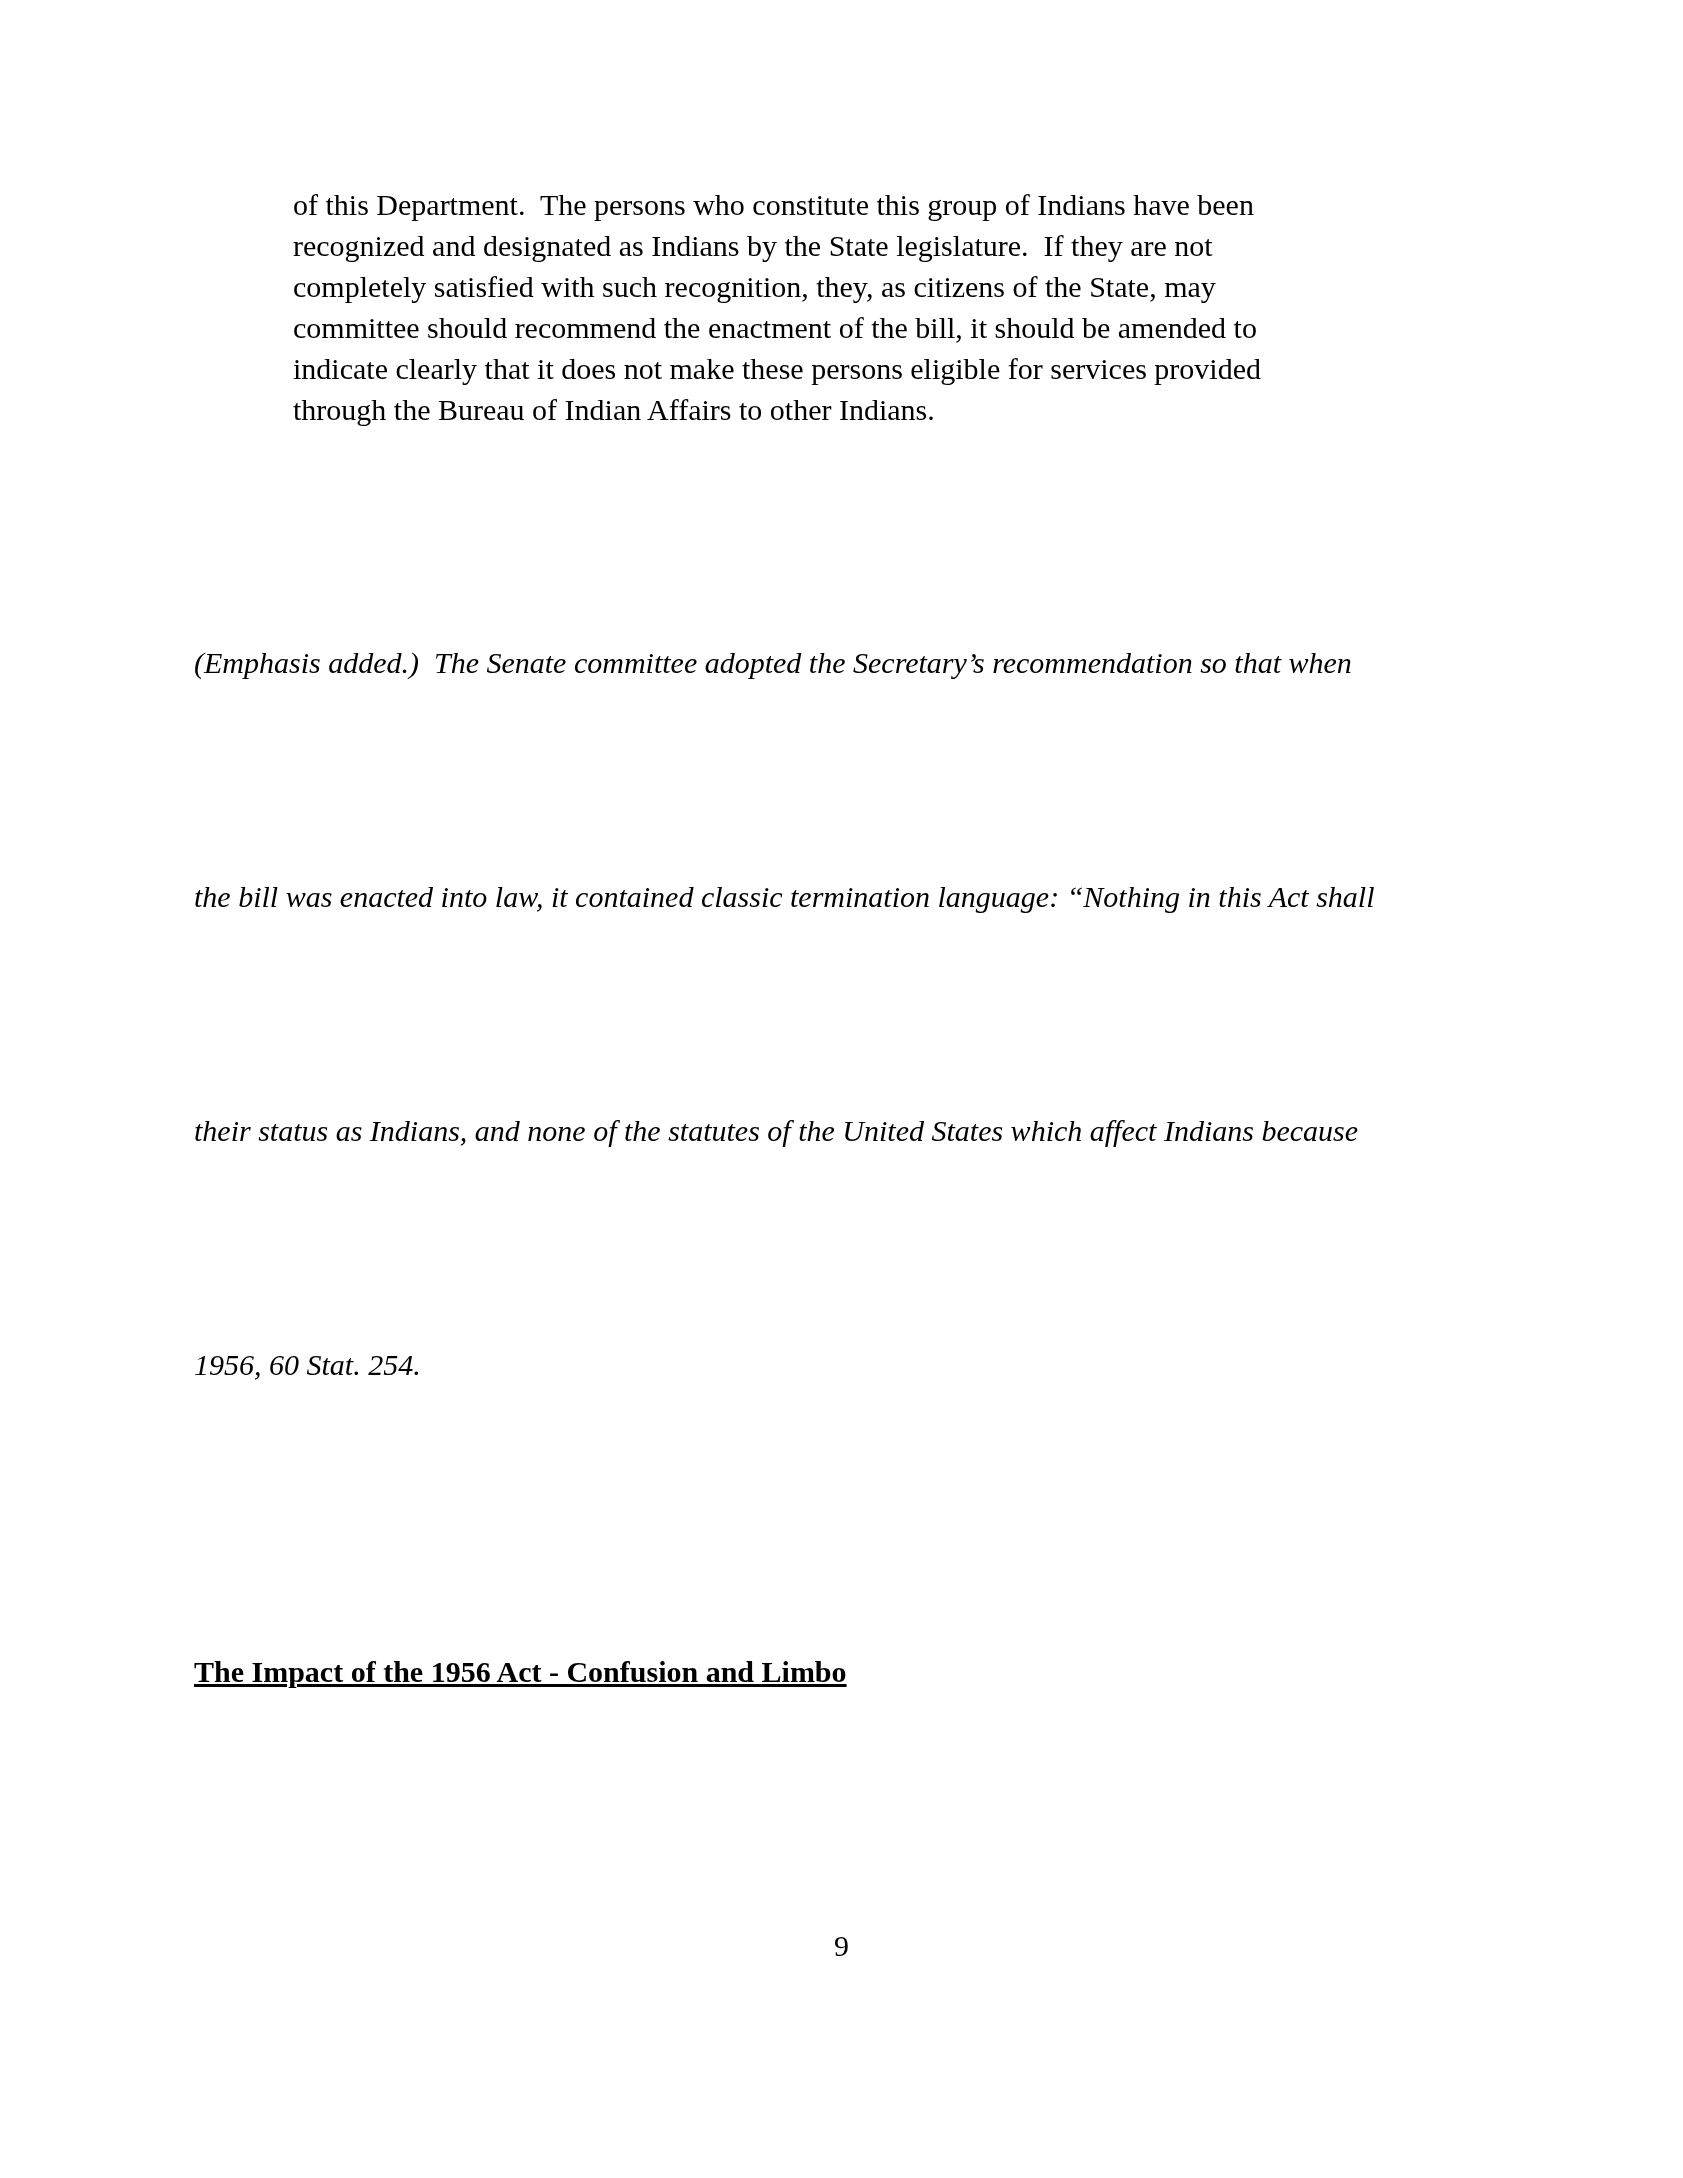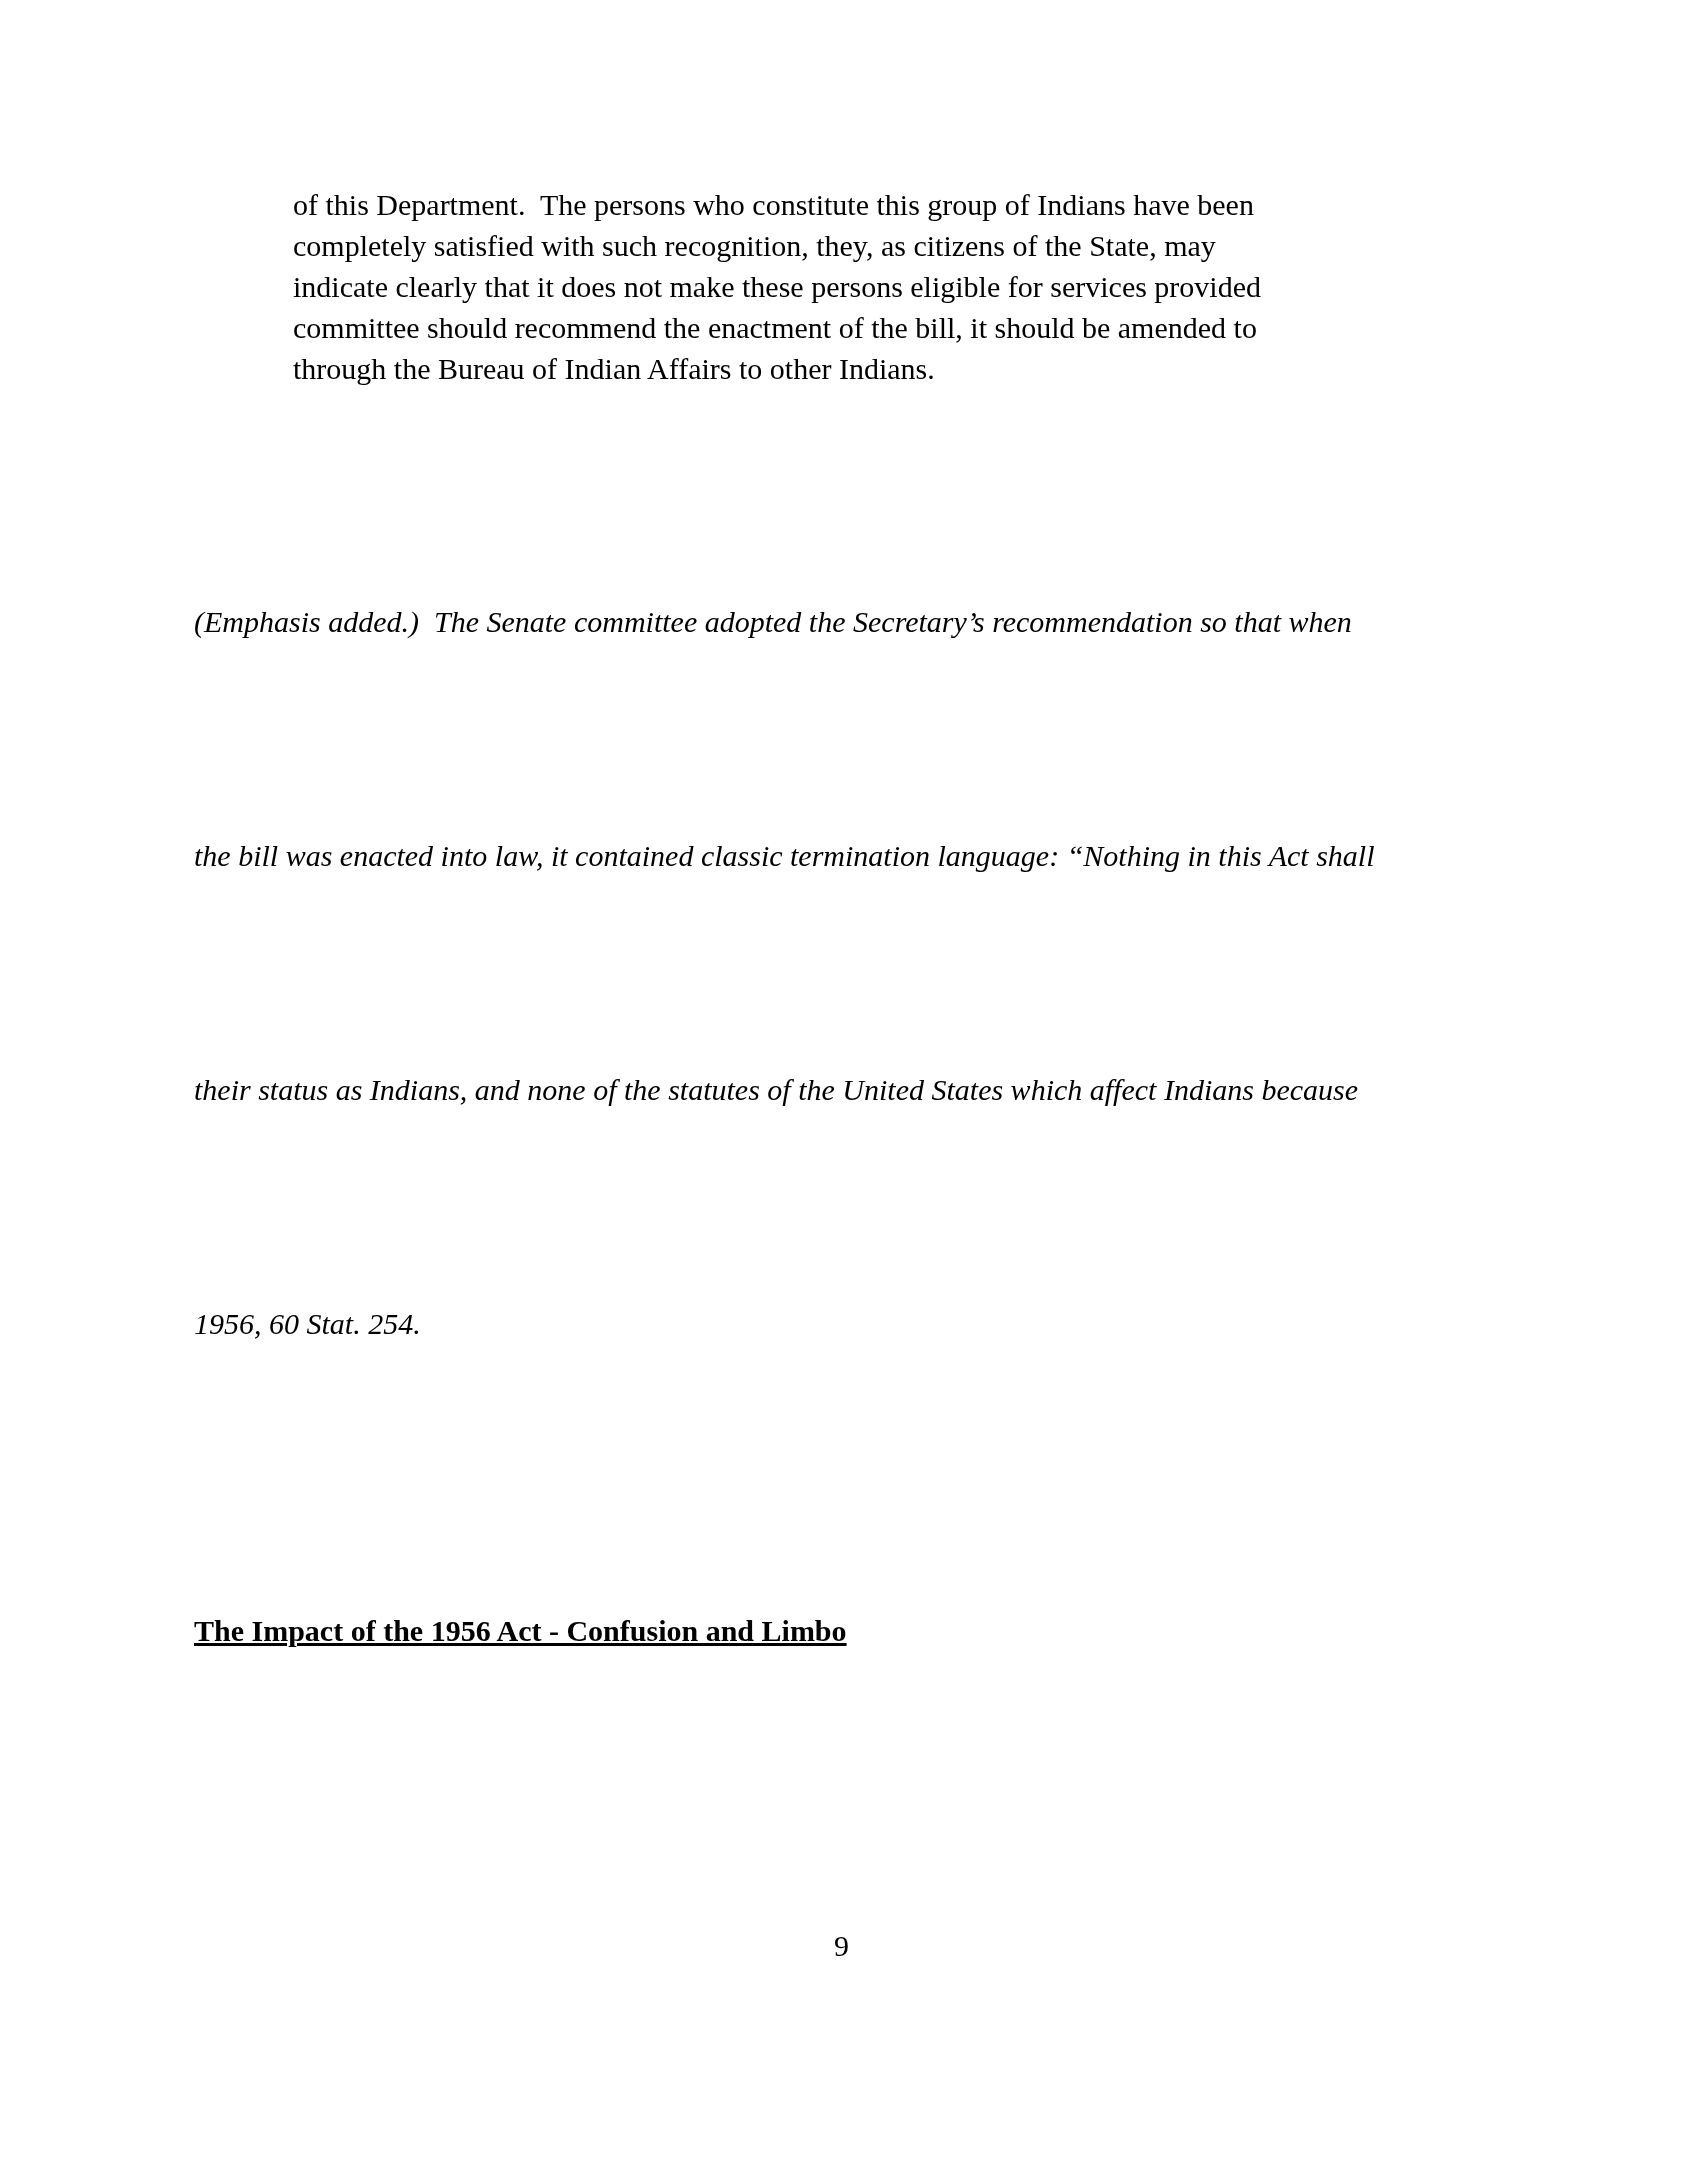--- a/index.html
+++ b/index.html
@@ -70,23 +70,24 @@
   }
 </style>
 </head>
 <body>
 
 <div class="page">
   <div class="content">
 
     <div class="blockquote">
       <div class="qline">of this Department.  The persons who constitute this group of Indians have been</div>
+      <div class="qline">recognized and designated as Indians by the State legislature.  If they are not</div>
       <div class="qline">completely satisfied with such recognition, they, as citizens of the State, may</div>
+      <div class="qline">committee should recommend the enactment of the bill, it should be amended to</div>
       <div class="qline">indicate clearly that it does not make these persons eligible for services provided</div>
-      <div class="qline">committee should recommend the enactment of the bill, it should be amended to</div>
       <div class="qline">through the Bureau of Indian Affairs to other Indians.</div>
     </div>
 
     <div class="spacer-small"></div>
 
     <div class="body-para">
       <div>(Emphasis added.)  The Senate committee adopted the Secretary’s recommendation so that when</div>
       <div>the bill was enacted into law, it contained classic termination language: “Nothing in this Act shall</div>
       <div>their status as Indians, and none of the statutes of the United States which affect Indians because</div>
       <div>1956, 60 Stat. 254.</div>

